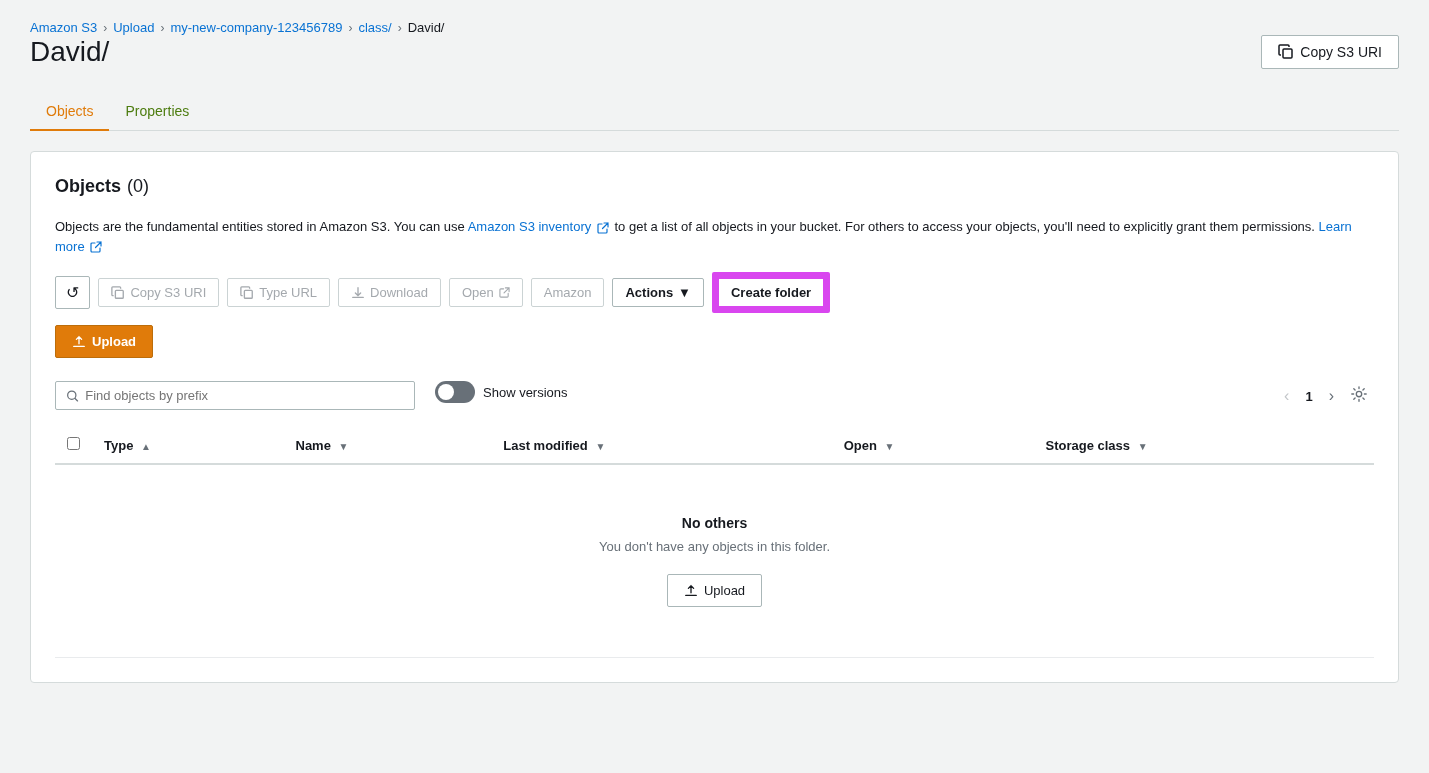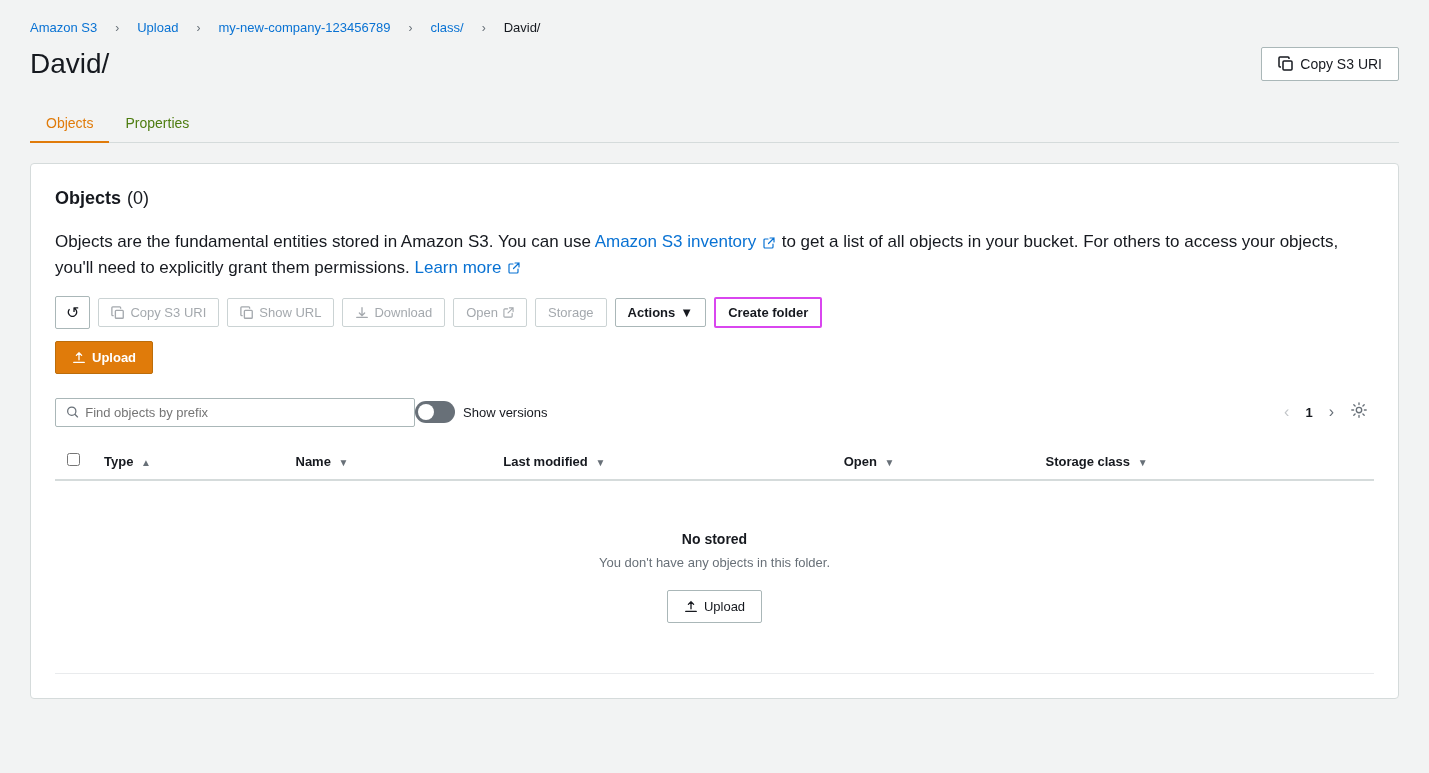--- a/index.html
+++ b/index.html
@@ -10,23 +10,22 @@
       font-size: 14px;
     }
     .page-wrapper {
       padding: 20px 30px;
       max-width: 1429px;
     }
     
     .breadcrumb {
       display: flex;
       align-items: center;
-      gap: 18px;
-      font-size: 13px;
-      margin-bottom: 12px;
+      gap: 6px;
+      font-size: 13px;
       flex-wrap: wrap;
     }
     .breadcrumb a {
       color: #0972d3;
       text-decoration: none;
     }
     .breadcrumb .sep {
       color: #687078;
       font-size: 12px;
     }
@@ -82,21 +81,21 @@
       border: 1px solid #d5dbdb;
       border-radius: 4px;
       padding: 24px;
     }
     .card-title {
       font-size: 18px;
       font-weight: 700;
       margin-bottom: 10px;
     }
     .card-desc {
-      font-size: 17px;
+      font-size: 13px;
       color: #16191f;
       line-height: 1.5;
       margin-bottom: 6px;
     }
     .card-desc a {
       color: #0972d3;
       text-decoration: none;
     }
     
     .toolbar {
@@ -139,21 +138,21 @@
       border: 1px solid #aab7b8;
       background: #fff;
       border-radius: 2px;
       cursor: pointer;
       font-size: 13px;
       color: #16191f;
       font-weight: 600;
     }
     .create-folder-btn {
       padding: 6px 12px;
-      border: 2px solid #d946ef;
+      border: 7px solid #d946ef;
       background: #fff;
       border-radius: 2px;
       cursor: pointer;
       font-size: 13px;
       color: #16191f;
       font-weight: 600;
     }
     .upload-btn {
       display: flex;
       align-items: center;
@@ -163,21 +162,22 @@
       border: 1px solid #bc6d0a;
       border-radius: 2px;
       cursor: pointer;
       font-size: 13px;
       color: #fff;
       font-weight: 600;
     }
     
     .search-row {
       display: flex;
-      align-items: center;
+      align-items: flex-start;
+      gap: 20px;
       margin-bottom: 16px;
       margin-top: 23px;
     }
     .search-box {
       display: flex;
       align-items: center;
       border: 1px solid #aab7b8;
       border-radius: 2px;
       padding: 6px 10px;
       background: #fff;
@@ -372,36 +372,36 @@
             <rect x="5" y="5" width="9" height="9" rx="1" stroke="#687078" stroke-width="1.5" fill="none"></rect>
             <path d="M3 11H2a1 1 0 01-1-1V2a1 1 0 011-1h8a1 1 0 011 1v1" stroke="#687078" stroke-width="1.5" fill="none"></path>
           </svg>
         <span>Copy S3 URI</span>
       </button>
       <button class="toolbar-btn disabled">
         <svg width="14" height="14" viewBox="0 0 16 16" fill="none">
             <rect x="5" y="5" width="9" height="9" rx="1" stroke="#687078" stroke-width="1.5" fill="none"></rect>
             <path d="M3 11H2a1 1 0 01-1-1V2a1 1 0 011-1h8a1 1 0 011 1v1" stroke="#687078" stroke-width="1.5" fill="none"></path>
           </svg>
-        <span>Show URL</span>
+        <span>Type URL</span>
       </button>
       <button class="toolbar-btn disabled">
         <svg width="14" height="14" viewBox="0 0 16 16" fill="none">
             <path d="M8 2v8M5 8l3 3 3-3M2 13h12" stroke="#687078" stroke-width="1.5" stroke-linecap="round"></path>
           </svg>
         <span>Download</span>
       </button>
       <button class="toolbar-btn disabled">
         <span>Open</span>
         <svg width="11" height="11" viewBox="0 0 12 12">
             <path d="M10 7v3a1 1 0 01-1 1H2a1 1 0 01-1-1V3a1 1 0 011-1h3M7 1h4v4M5.5 6.5L11 1" stroke="#687078" stroke-width="1.2" fill="none" stroke-linecap="round"></path>
           </svg>
       </button>
       <button class="toolbar-btn disabled">
-        <span>Storage</span>
+        <span>Amazon</span>
       </button>
       <button class="actions-btn">
         <span>Actions</span>
         <span>▼</span>
       </button>
       <button class="create-folder-btn">
         <span>Create folder</span>
       </button>
     </div>
 
@@ -467,21 +467,21 @@
           <th>
             <span>Storage class</span>
             <span class="sort-icon">▼</span>
           </th>
         </tr>
       </thead>
       <tbody>
         <tr>
           <td colspan="6">
             <div class="empty-state">
-              <div class="empty-title">No stored</div>
+              <div class="empty-title">No others</div>
               <div class="empty-desc">You don't have any objects in this folder.</div>
               <button class="upload-btn-outline">
                 <svg width="14" height="14" viewBox="0 0 16 16" fill="none">
                     <path d="M8 10V2M5 5l3-3 3 3M2 13h12" stroke="#16191f" stroke-width="1.5" stroke-linecap="round"></path>
                   </svg>
                 <span>Upload</span>
               </button>
             </div>
           </td>
         </tr>

